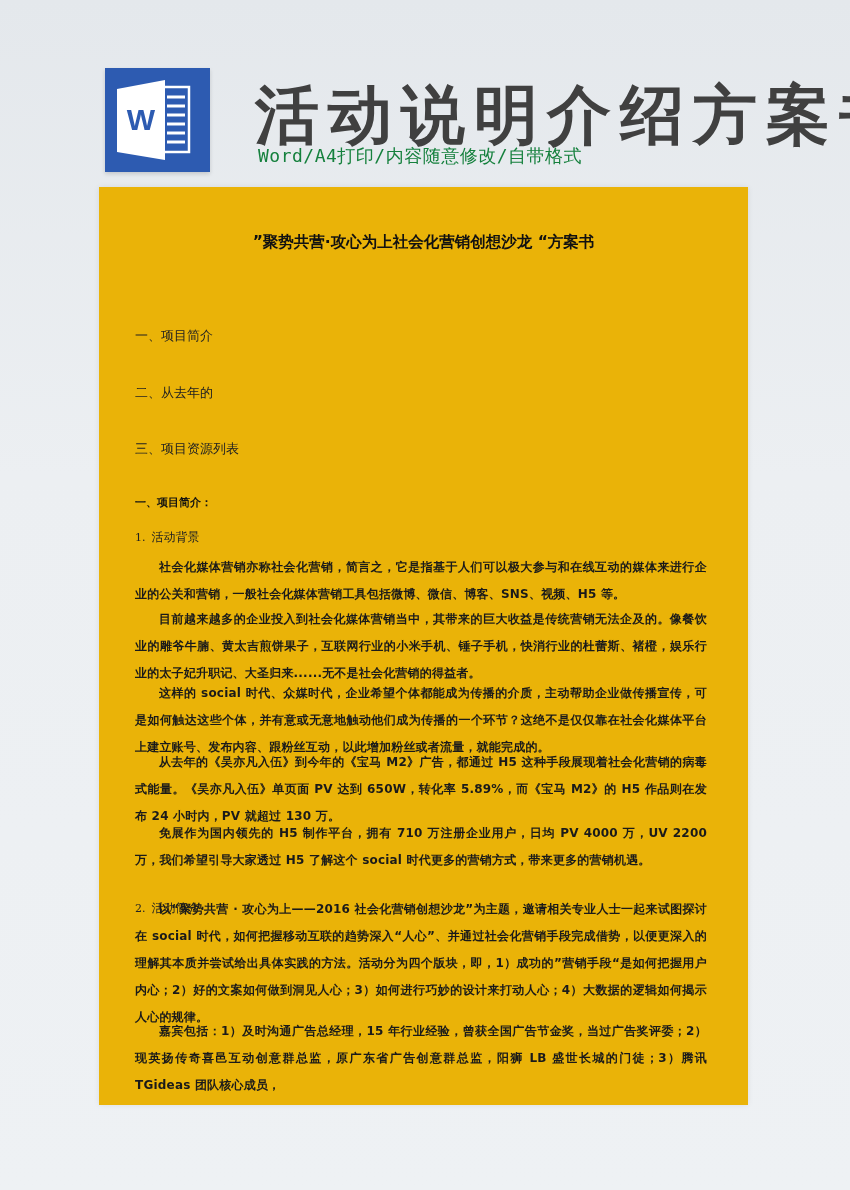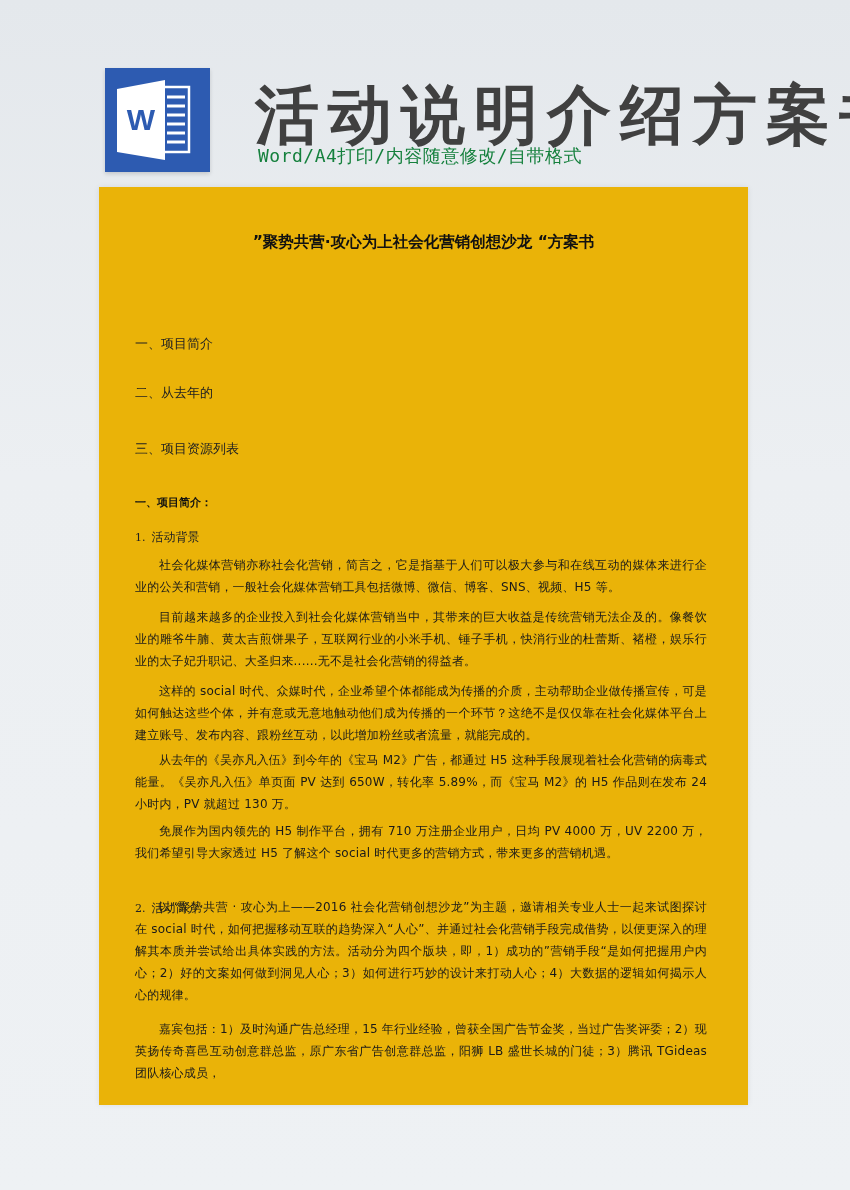--- a/index.html
+++ b/index.html
@@ -38,22 +38,22 @@
     }
     .sec-head {
       position: absolute; left: 36px; top: 308px; font-size: 11px; font-weight: bold; color: #111;
     }
     .sub-head {
       position: absolute; left: 36px; font-size: 12px; color: #222; white-space: nowrap;
     }
     .sub-head .num { font-family: "DejaVu Serif", serif; font-size: 11px; margin-right: 6px; }
     .para {
       position: absolute; left: 36px; width: 572px;
-      font-size: 12px; line-height: 22px; color: #1a1a1a;
-      text-indent: 24px; text-align: justify; letter-spacing: 0.2px;
+      font-size: 12px; line-height: 27px; color: #1a1a1a;
+      text-indent: 24px; text-align: justify; letter-spacing: 0.2px; font-weight: bold;
     }
   </style>
 </head>
 <body>
 
 <div class="header">
   <div class="word-icon">
     <svg width="105" height="104" viewBox="0 0 105 104">
 
       <rect x="58" y="19" width="26" height="65" fill="none" stroke="#ffffff" stroke-width="2.5"></rect>
@@ -70,21 +70,21 @@
       <text x="36" y="62" text-anchor="middle" font-family="Liberation Sans, sans-serif" font-weight="bold" font-size="30" fill="#2d5bb1">W</text>
     </svg>
   </div>
   <div class="main-title">活动说明介绍方案书</div>
   <div class="sub-title">Word/A4打印/内容随意修改/自带格式</div>
 </div>
 
 <div class="page">
   <div class="doc-title">”聚势共营·攻心为上社会化营销创想沙龙 “方案书</div>
 
-  <div class="toc-item" style="top:140px;margin-top:8px;">一、项目简介</div>
+  <div class="toc-item" style="top:140px;">一、项目简介</div>
   <div class="toc-item" style="top:197px;">二、从去年的</div>
   <div class="toc-item" style="top:253px;">三、项目资源列表</div>
 
   <div class="sec-head">一、项目简介：</div>
 
   <div class="sub-head" style="top:342px;">
     <span class="num">1.</span><span>活动背景</span>
   </div>
 
   <div class="para" style="top:367px;">社会化媒体营销亦称社会化营销，简言之，它是指基于人们可以极大参与和在线互动的媒体来进行企业的公关和营销，一般社会化媒体营销工具包括微博、微信、博客、SNS、视频、H5 等。</div>

